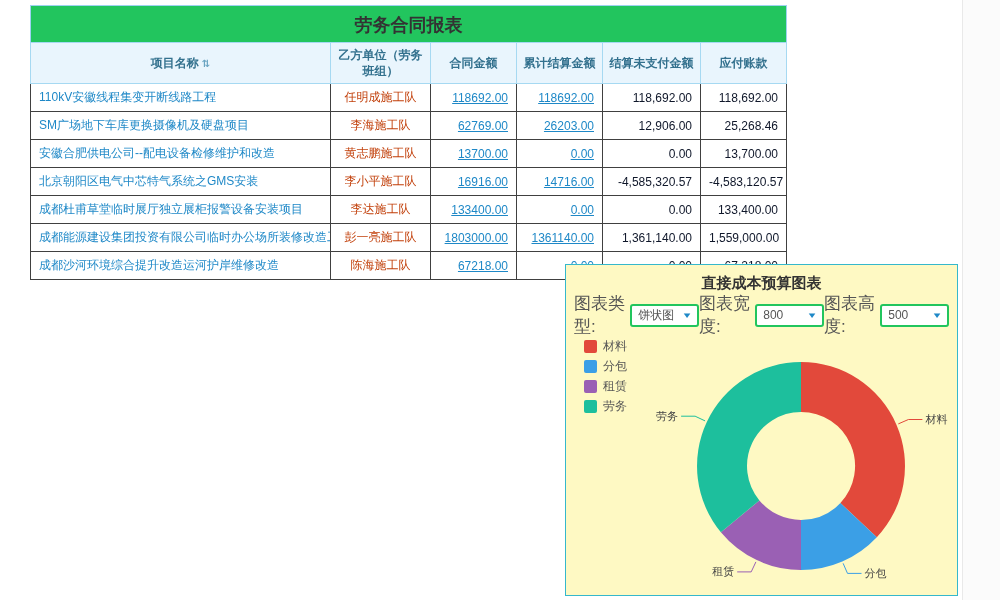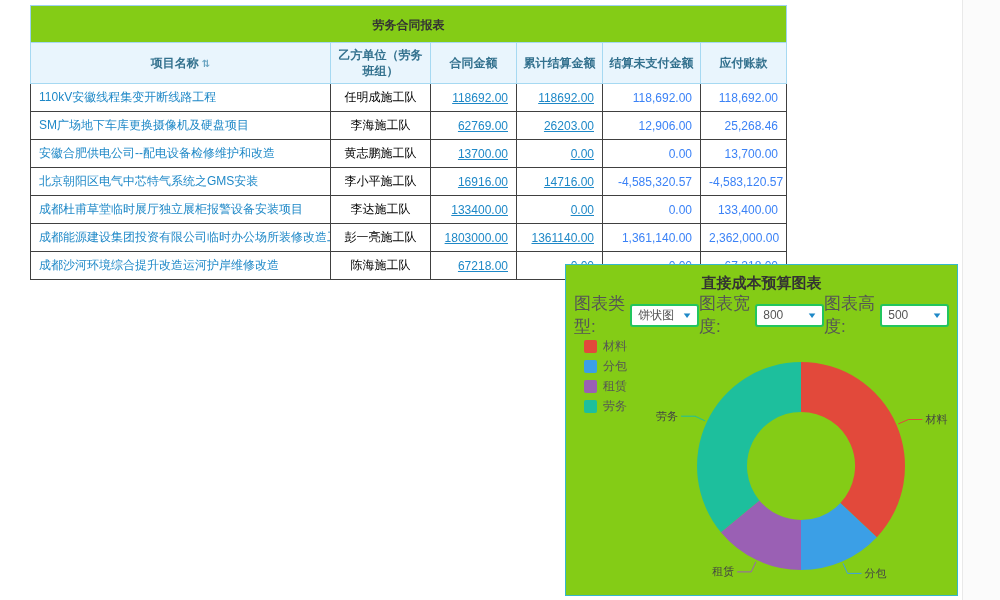--- a/index.html
+++ b/index.html
@@ -7,35 +7,35 @@
     font-family: "Liberation Sans", "DejaVu Sans", sans-serif; }
   .page { position: relative; width: 1000px; height: 600px; background: #fff; }
 
   
   .gutter { position: absolute; left: 962px; top: 0; width: 38px; height: 600px;
     background: #fbfbfb; border-left: 1px solid #e9e9e9; }
 
   
   .report { position: absolute; left: 30px; top: 5px; width: 757px; }
   .report-title { border: 1px solid #9ed3f0; height: 38px; line-height: 38px;
-    text-align: center; font-size: 12px; font-weight: bold; color: #333; background: #84cc16; }
+    text-align: center; font-size: 18px; font-weight: bold; color: #333; background: #22c55e; }
   table.report-table { width: 100%; border-collapse: collapse; margin-top: -1px; table-layout: fixed; }
   .report-table th { background: #e9f5fd; color: #33718e; font-size: 12px; font-weight: bold;
     border: 1px solid #a6d9f2; padding: 4px 4px; text-align: center; line-height: 1.35; }
   .report-table td { border: 1px solid #404040; font-size: 12px; padding: 5px 8px;
     height: 26px; white-space: nowrap; overflow: hidden; }
   .report-table td.c0 { color: #1e88c7; text-align: left; cursor: pointer; }
-  .report-table td.c1 { color: #000000; text-align: center; padding-left: 8px; }
+  .report-table td.c1 { color: #c2410c; text-align: center; padding-left: 8px; }
   .report-table td.c2, .report-table td.c3 { color: #1e88c7; text-align: right; text-decoration: underline; }
-  .report-table td.c4, .report-table td.c5 { color: #3b82f6; text-align: right; }
+  .report-table td.c4, .report-table td.c5 { color: #0f172a; text-align: right; }
   .sort-icon { color: #6aa4c2; font-size: 10px; margin-left: 3px; cursor: pointer; }
 
   
   .chart-panel { position: absolute; left: 565px; top: 264px; width: 393px; height: 332px;
-    border: 1px solid #35b8cc; background: #84cc16; }
+    border: 1px solid #35b8cc; background: #fef9c3; }
   .chart-title { text-align: center; font-size: 15px; font-weight: bold; color: #333;
     padding: 9px 0 7px 0; }
   .controls { display: flex; justify-content: space-between; align-items: center;
     padding: 0 8px; height: 30px; }
   .control { display: flex; align-items: center; }
   .ctl-label { font-size: 17px; color: #555; margin-right: 3px; }
   .select { display: inline-flex; align-items: center; justify-content: space-between;
     width: 88px; height: 23px; border: 2px solid #22c55e; border-radius: 3px;
     background: #fff; padding: 0 6px; cursor: pointer; }
   .sel-value { font-size: 12px; color: #555; }
@@ -115,21 +115,21 @@
             <td class="c3">0.00</td>
             <td class="c4">0.00</td>
             <td class="c5">133,400.00</td>
           </tr>
           <tr>
             <td class="c0">成都能源建设集团投资有限公司临时办公场所装修改造工程EPC</td>
             <td class="c1">彭一亮施工队</td>
             <td class="c2">1803000.00</td>
             <td class="c3">1361140.00</td>
             <td class="c4">1,361,140.00</td>
-            <td class="c5">2,362,000.00</td>
+            <td class="c5">1,559,000.00</td>
           </tr>
           <tr>
             <td class="c0">成都沙河环境综合提升改造运河护岸维修改造</td>
             <td class="c1">陈海施工队</td>
             <td class="c2">67218.00</td>
             <td class="c3">0.00</td>
             <td class="c4">0.00</td>
             <td class="c5">67,218.00</td>
           </tr>
         </tbody>

